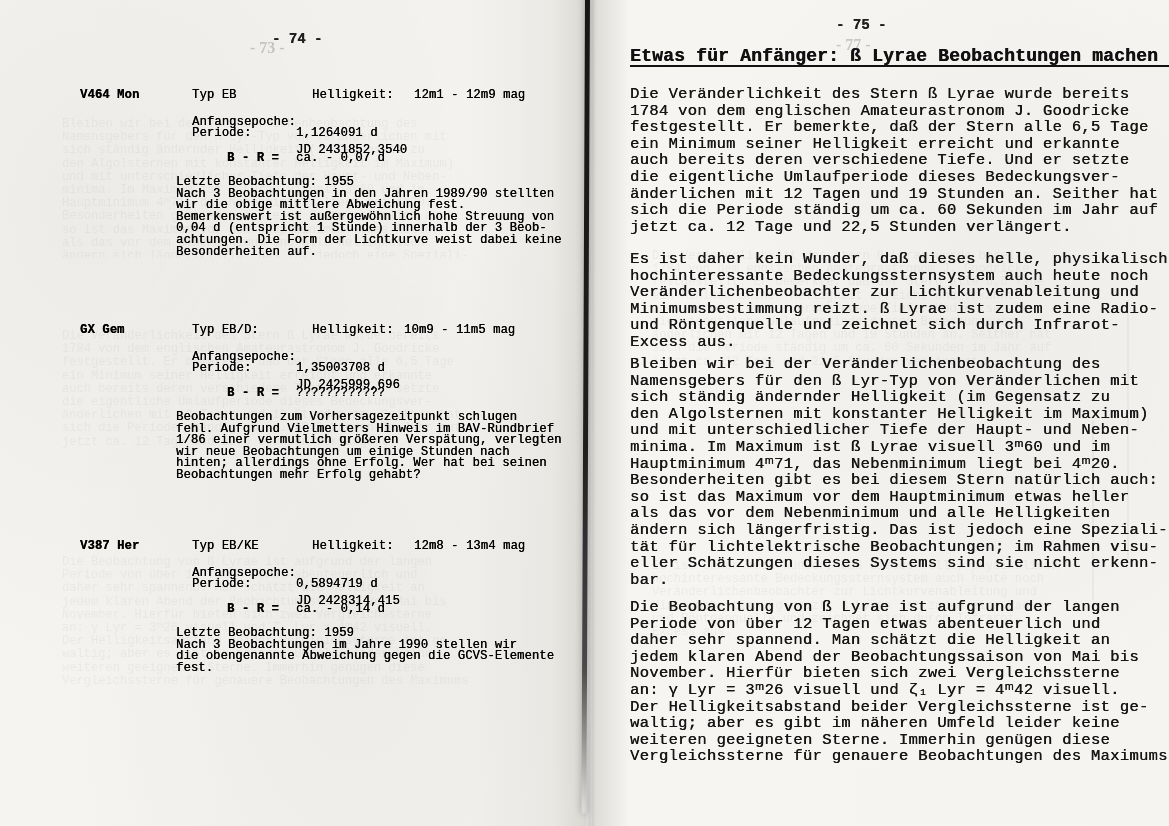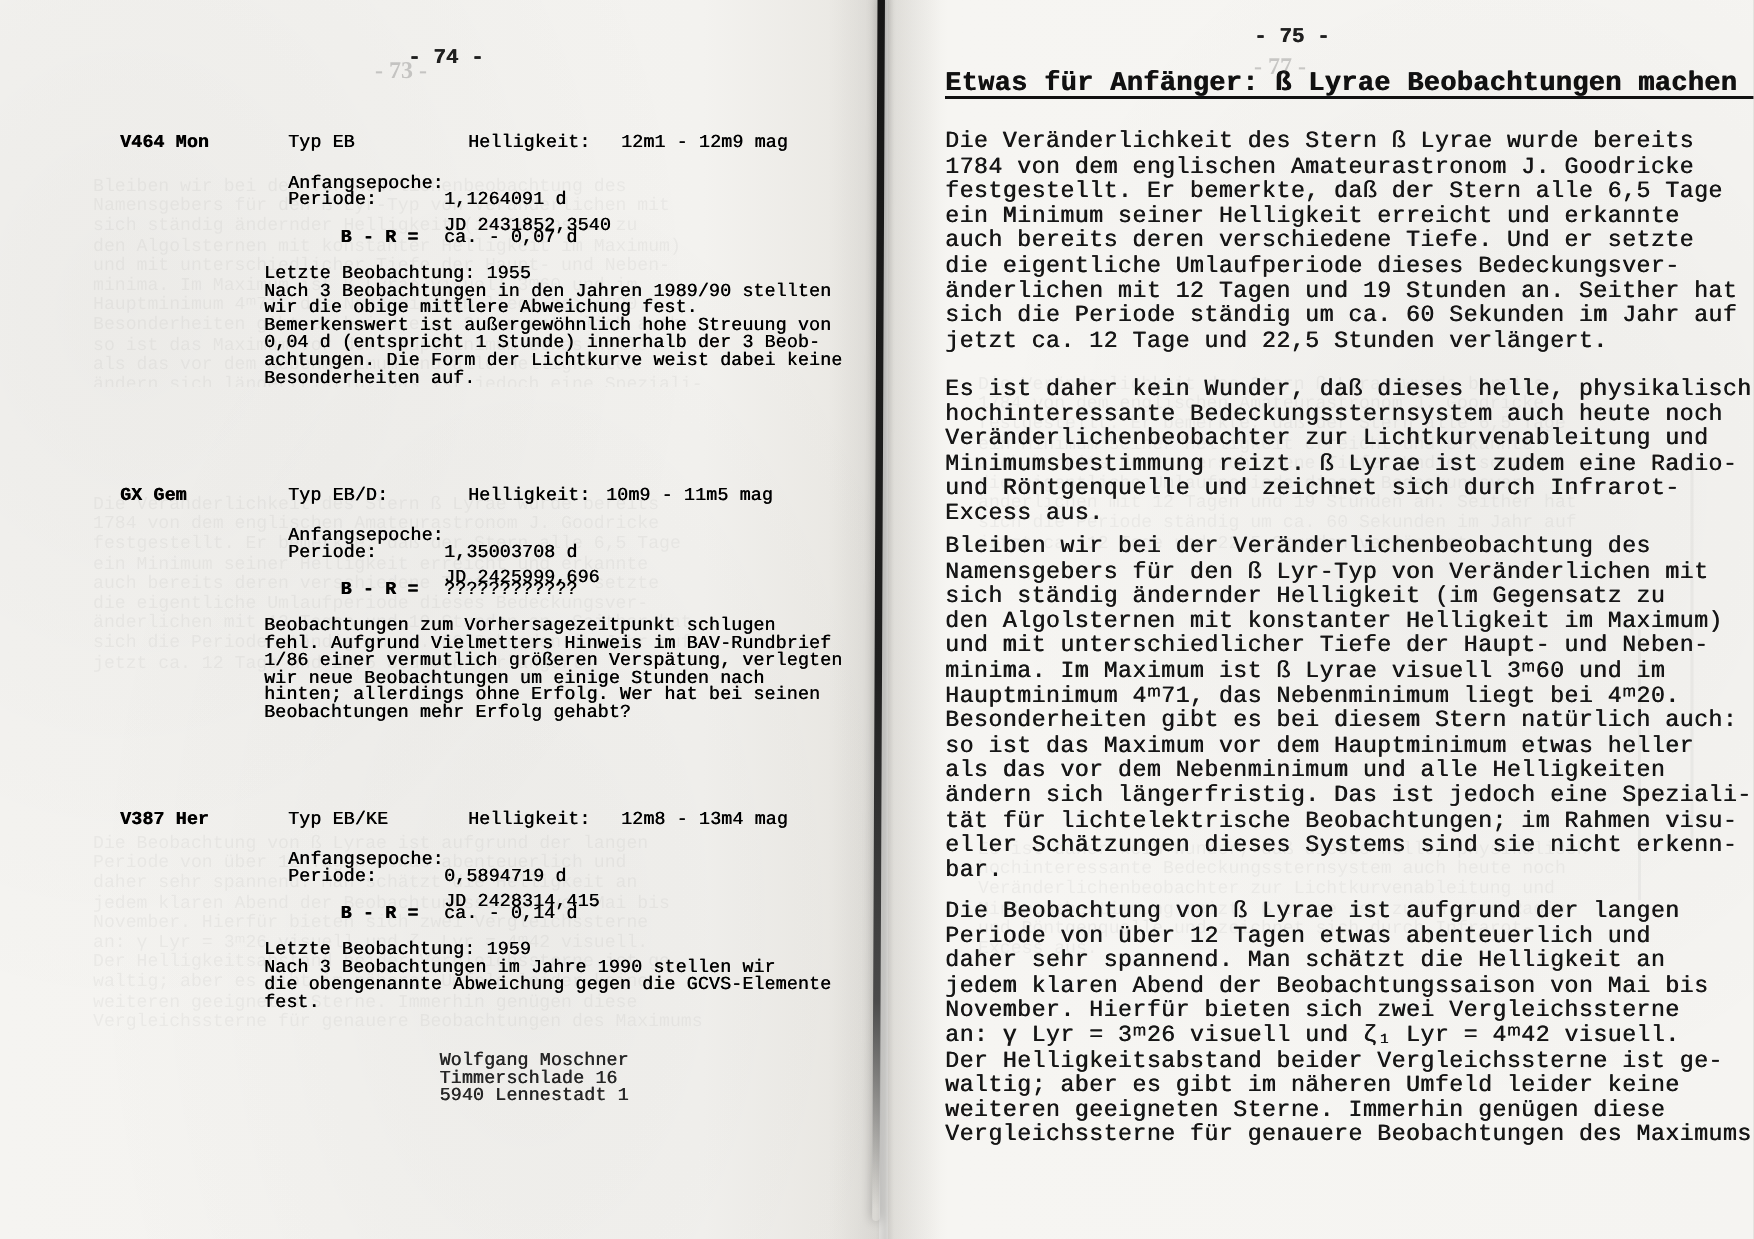--- a/index.html
+++ b/index.html
@@ -165,25 +165,20 @@
       <span class="e-plabel">Periode:</span>
       <span class="e-pval">0,5894719 d</span>
       <span class="e-brlabel">B - R =</span>
       <span class="e-brval">ca. - 0,14 d</span>
       <span class="e-notes">Letzte Beobachtung: 1959
 Nach 3 Beobachtungen im Jahre 1990 stellen wir
 die obengenannte Abweichung gegen die GCVS-Elemente
 fest.</span>
     </div>
 
-    <div class="author lp" style="left:293px;top:702px;">
-      <div class="txt lp" style="position:static;">Wolfgang Moschner</div>
-      <div class="txt lp" style="position:static;">Timmerschlade 16</div>
-      <div class="txt lp" style="position:static;">5940 Lennestadt 1</div>
-    </div>
   </div>
 
   <div class="page-right">
 
     <div class="ghost g-pn" style="left:244px;top:38px;">- 77 -</div>
     <div class="ghost g-faint" style="left:60px;top:250px;width:500px;max-height:180px;">Die Veränderlichkeit des Stern ß Lyrae wurde bereits
 1784 von dem englischen Amateurastronom J. Goodricke
 festgestellt. Er bemerkte, daß der Stern alle 6,5 Tage
 ein Minimum seiner Helligkeit erreicht und erkannte
 auch bereits deren verschiedene Tiefe. Und er setzte

